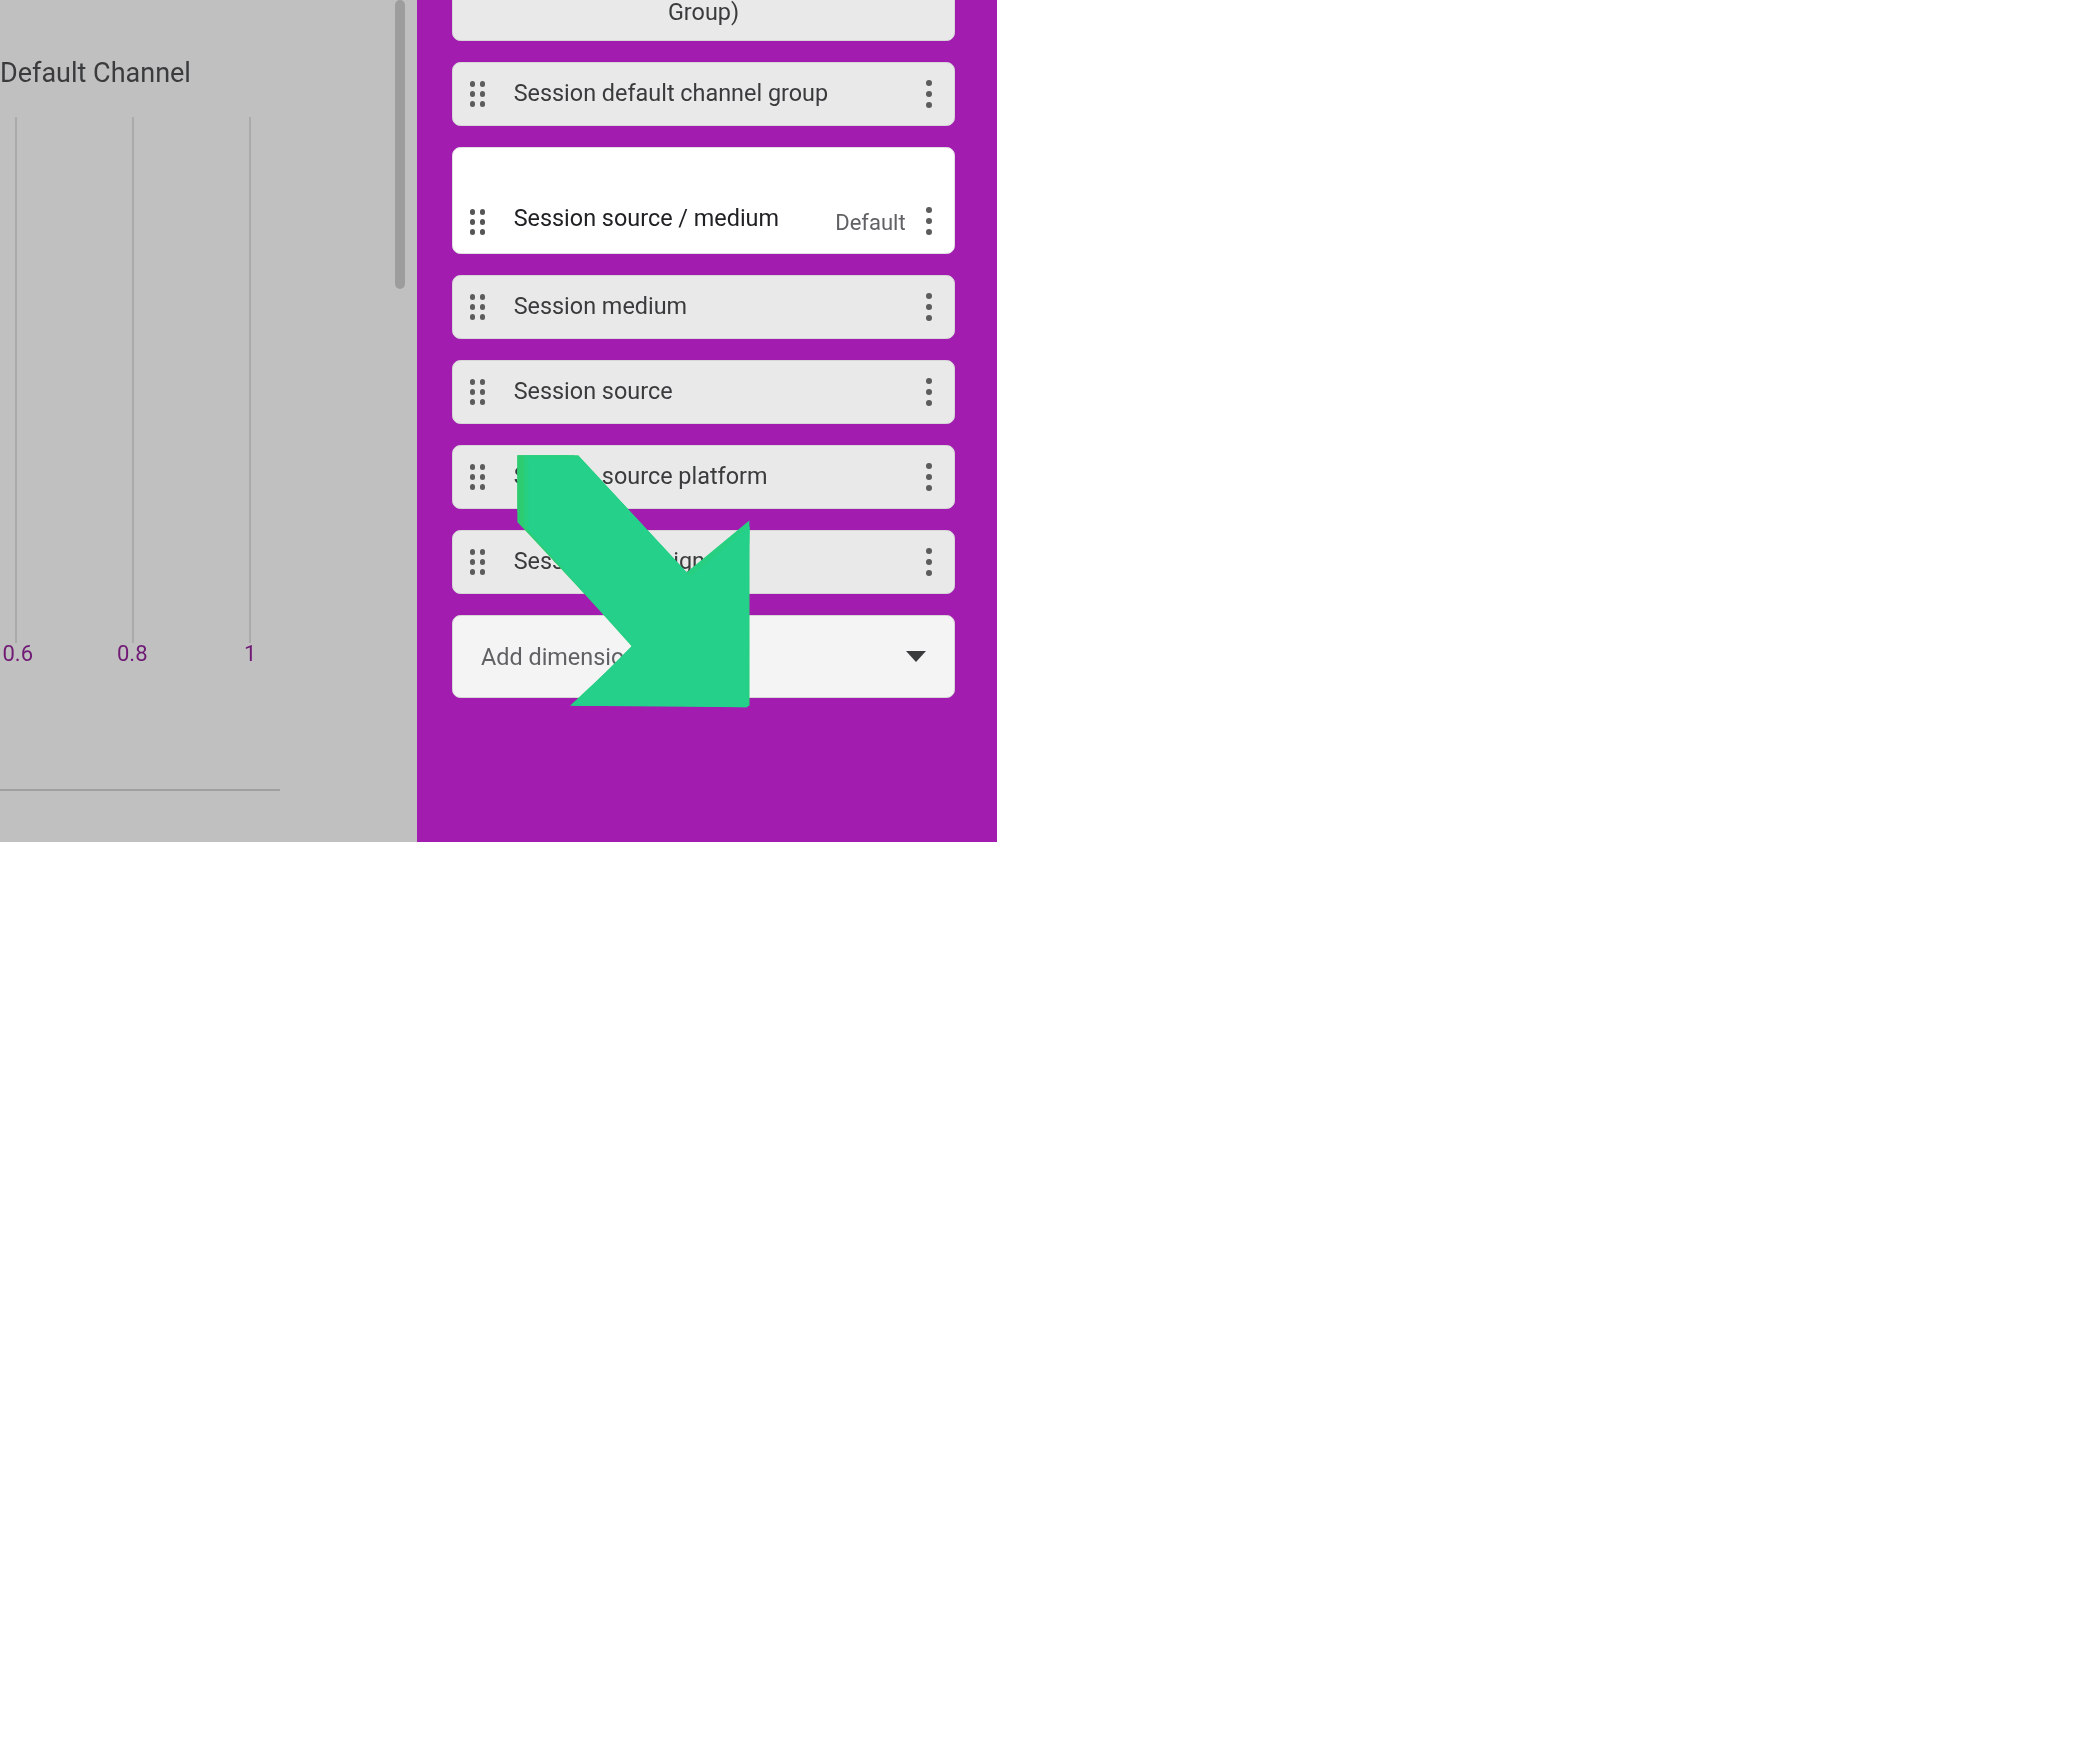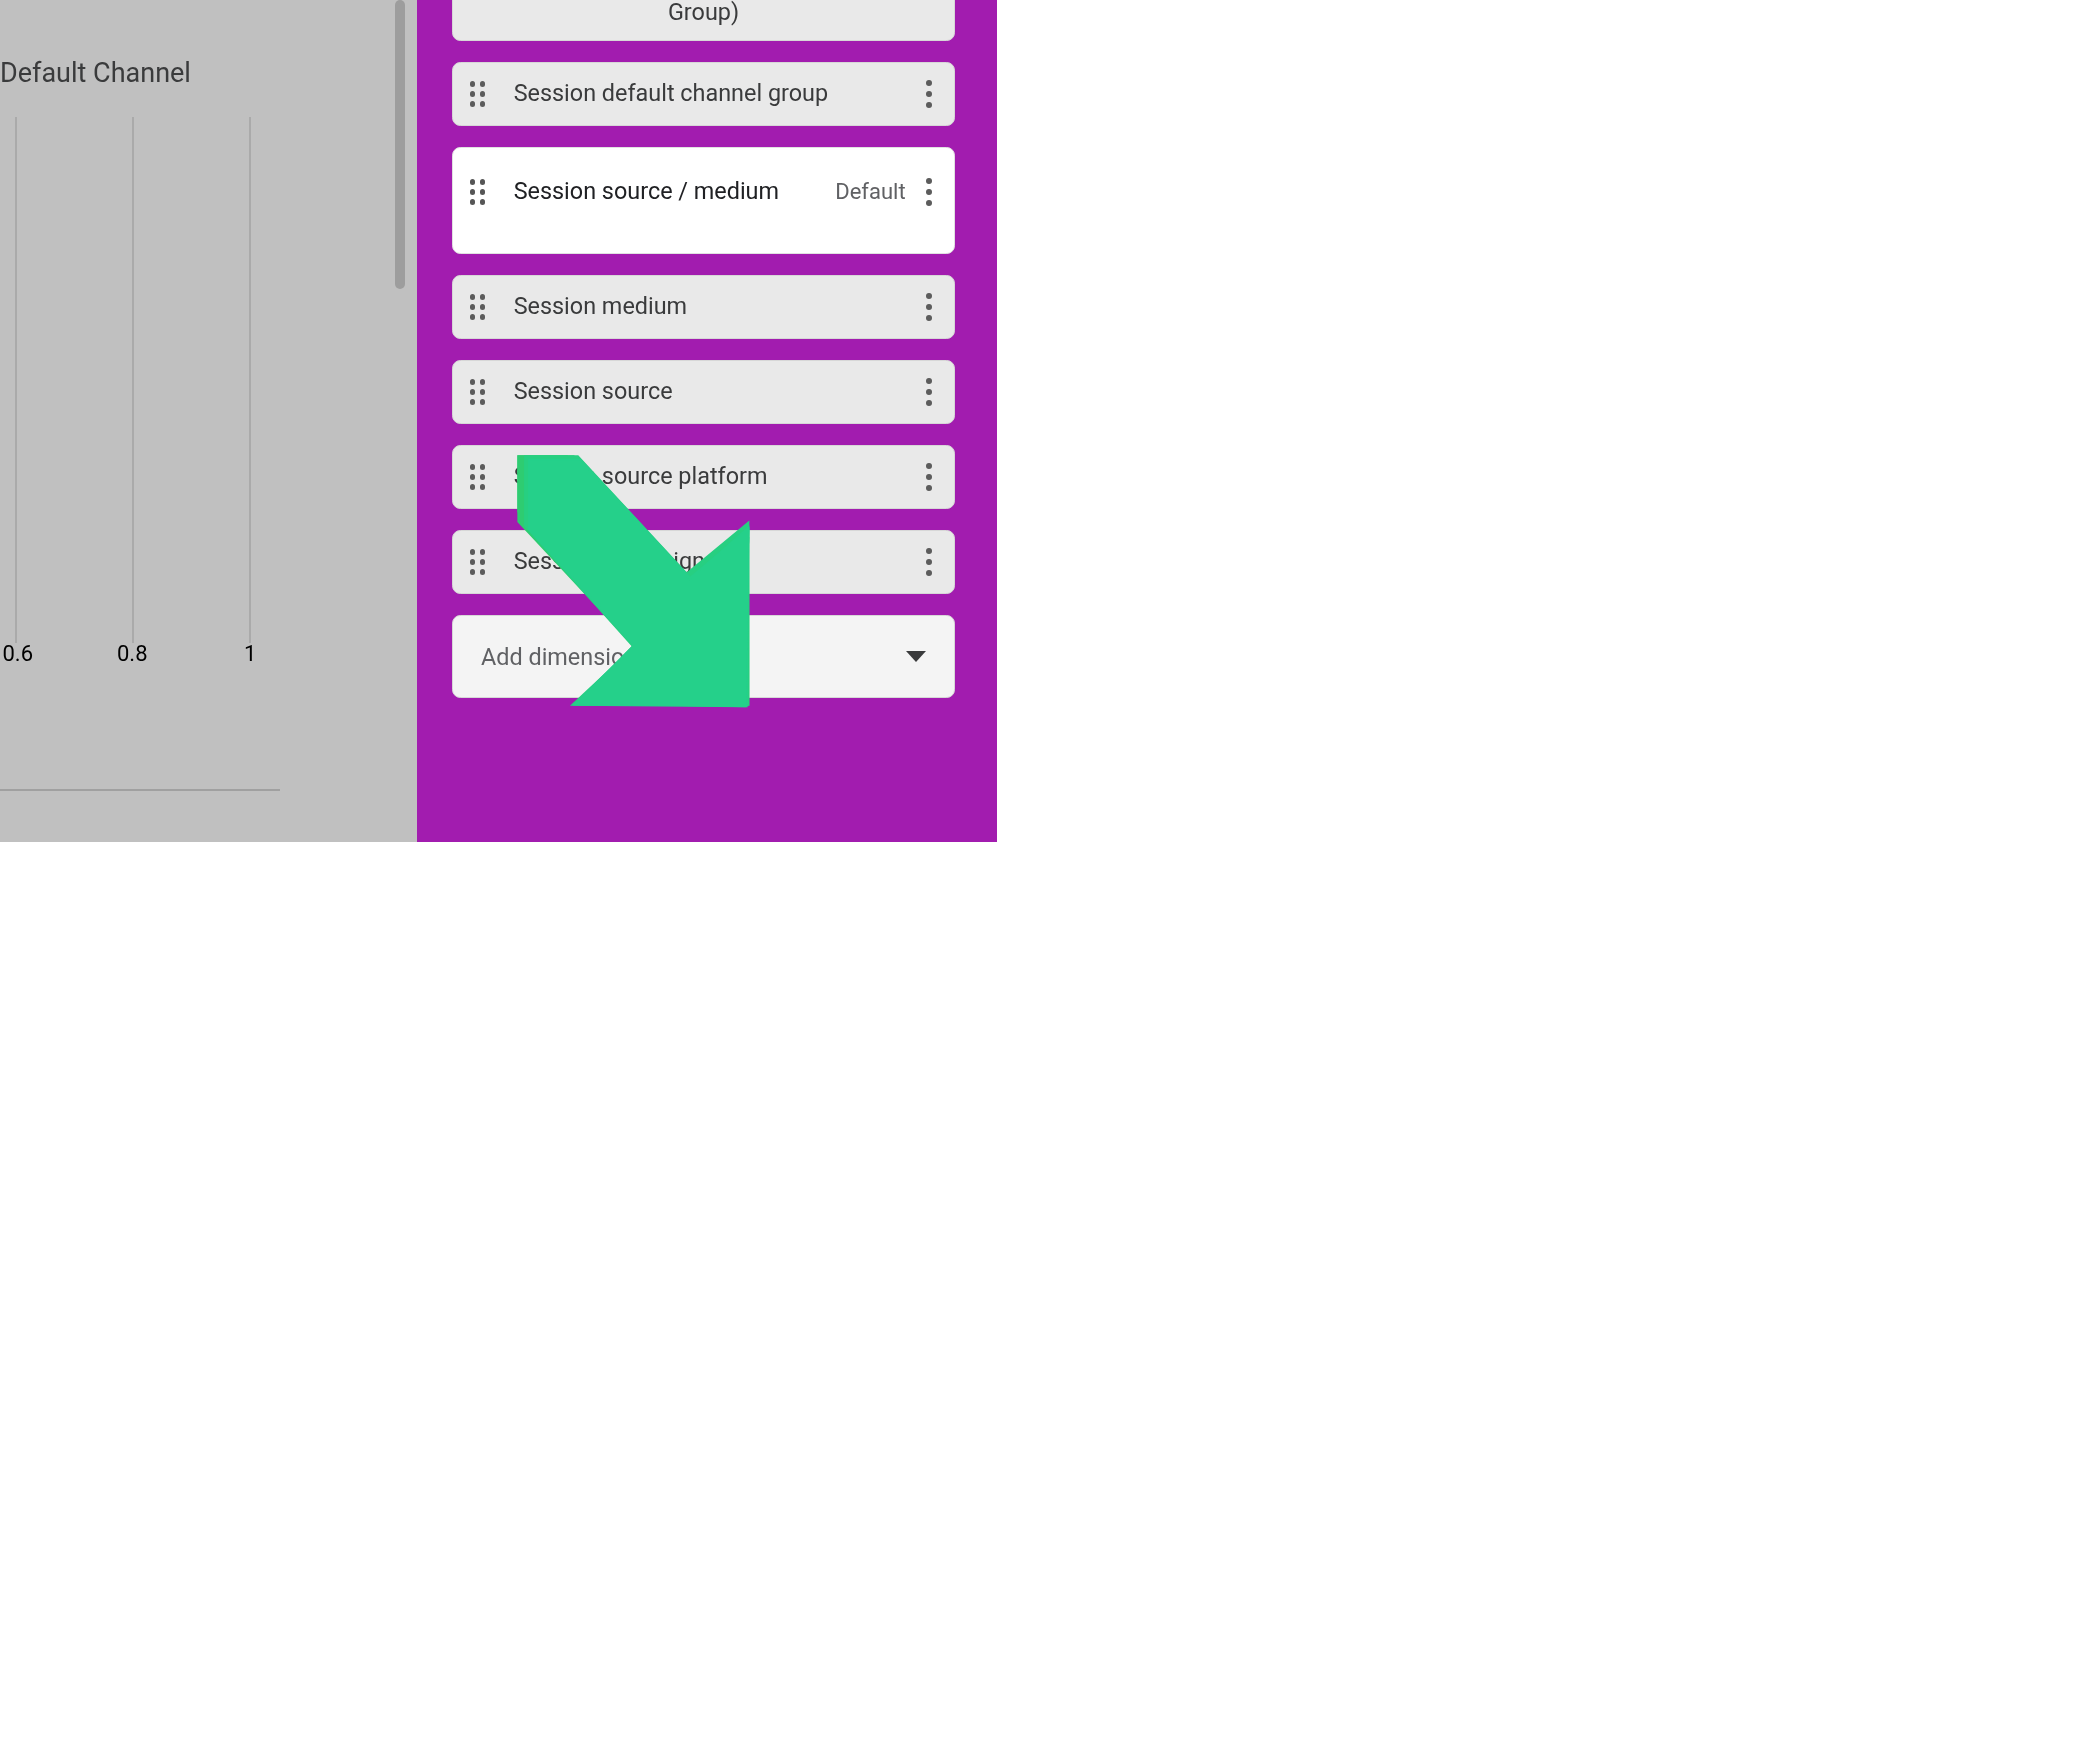--- a/index.html
+++ b/index.html
@@ -32,21 +32,21 @@
     top: 0; height: 526px;
     width: 1.7px; background: #aaaaaa;
   }
   .vline.l1 { left: 15px; }
   .vline.l2 { left: 132px; }
   .vline.l3 { left: 249px; }
   .tick-label {
     position: absolute;
     top: 641px;
     font-size: 22px;
-    color: #000000;
+    color: #701a75;
     font-weight: 400;
   }
   .hr-baseline {
     position: absolute;
     left: 0; top: 789px;
     width: 280px; height: 1.7px;
     background: #a0a0a0;
   }
 
   
@@ -91,21 +91,21 @@
     min-height: 82px;
     align-items: flex-end;
     padding-bottom: 11.7px;
   }
   .dim-card.selected {
     background: #ffffff;
     border: 1.7px solid #e1e1e1;
     min-height: 107px;
     padding-top: 1px;
     padding-bottom: 18.4px;
-    align-items: center;
+    align-items: flex-end;
   }
   .drag-handle {
     width: 22px;
     flex: 0 0 22px;
     display: grid;
     grid-template-columns: repeat(2, 5.8px);
     grid-template-rows: repeat(3, 5.8px);
     gap: 4.2px 4.2px;
     margin-right: 22px;
   }

